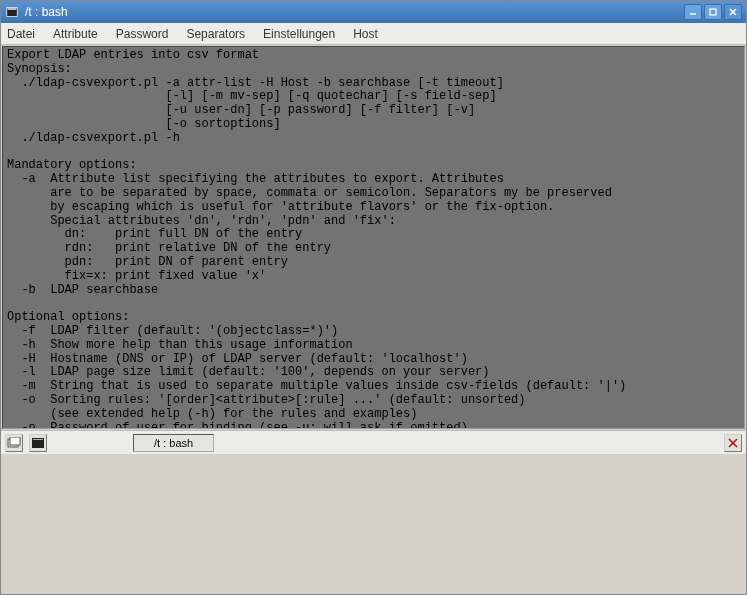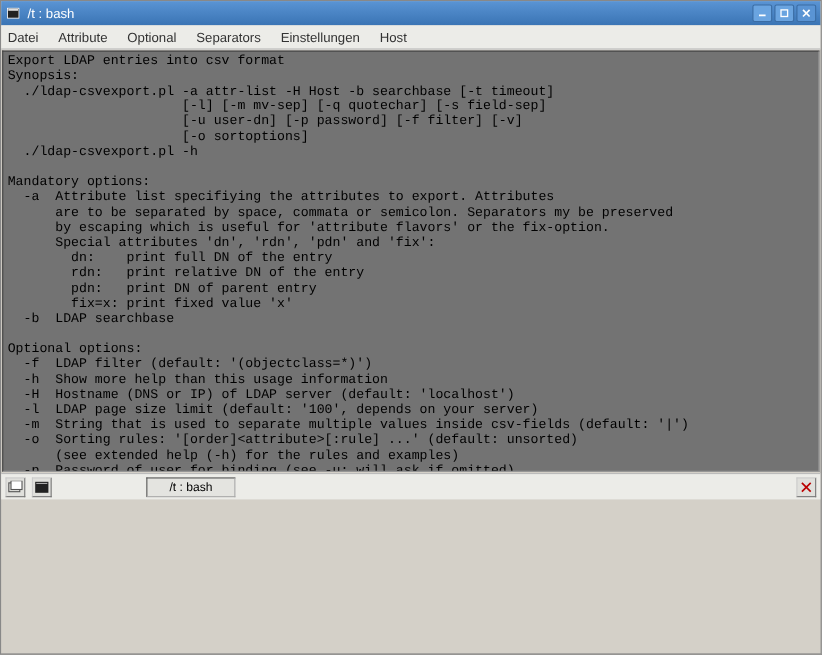--- a/index.html
+++ b/index.html
@@ -128,21 +128,21 @@
           <line x1="2" y1="2" x2="8" y2="8" stroke="white" stroke-width="1.5"></line>
           <line x1="8" y1="2" x2="2" y2="8" stroke="white" stroke-width="1.5"></line>
         </svg>
     </div>
   </div>
 </div>
 
 <div class="menubar">
   <span class="menu-item">Datei</span>
   <span class="menu-item">Attribute</span>
-  <span class="menu-item">Optional</span>
+  <span class="menu-item">Password</span>
   <span class="menu-item">Separators</span>
   <span class="menu-item">Einstellungen</span>
   <span class="menu-item">Host</span>
 </div>
 
 <div class="terminal">Export LDAP entries into csv format
 Synopsis:
   ./ldap-csvexport.pl -a attr-list -H Host -b searchbase [-t timeout]
                       [-l] [-m mv-sep] [-q quotechar] [-s field-sep]
                       [-u user-dn] [-p password] [-f filter] [-v]

